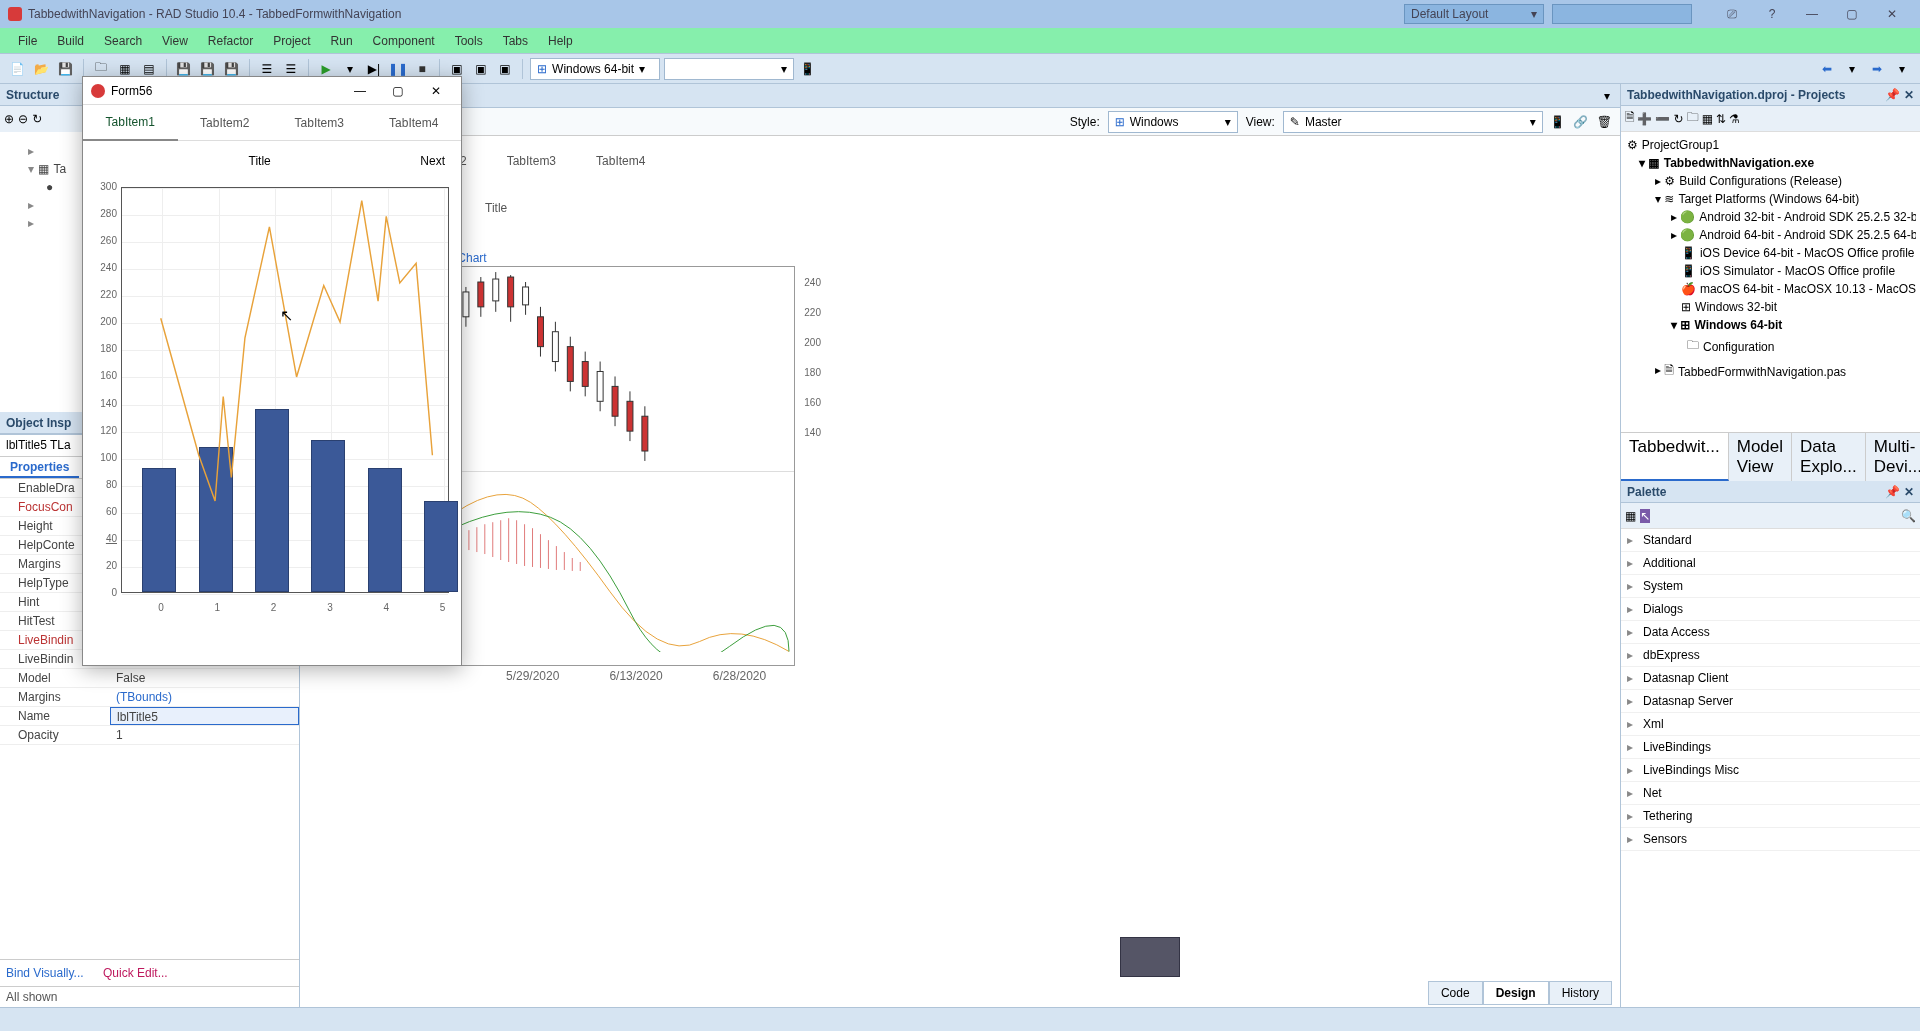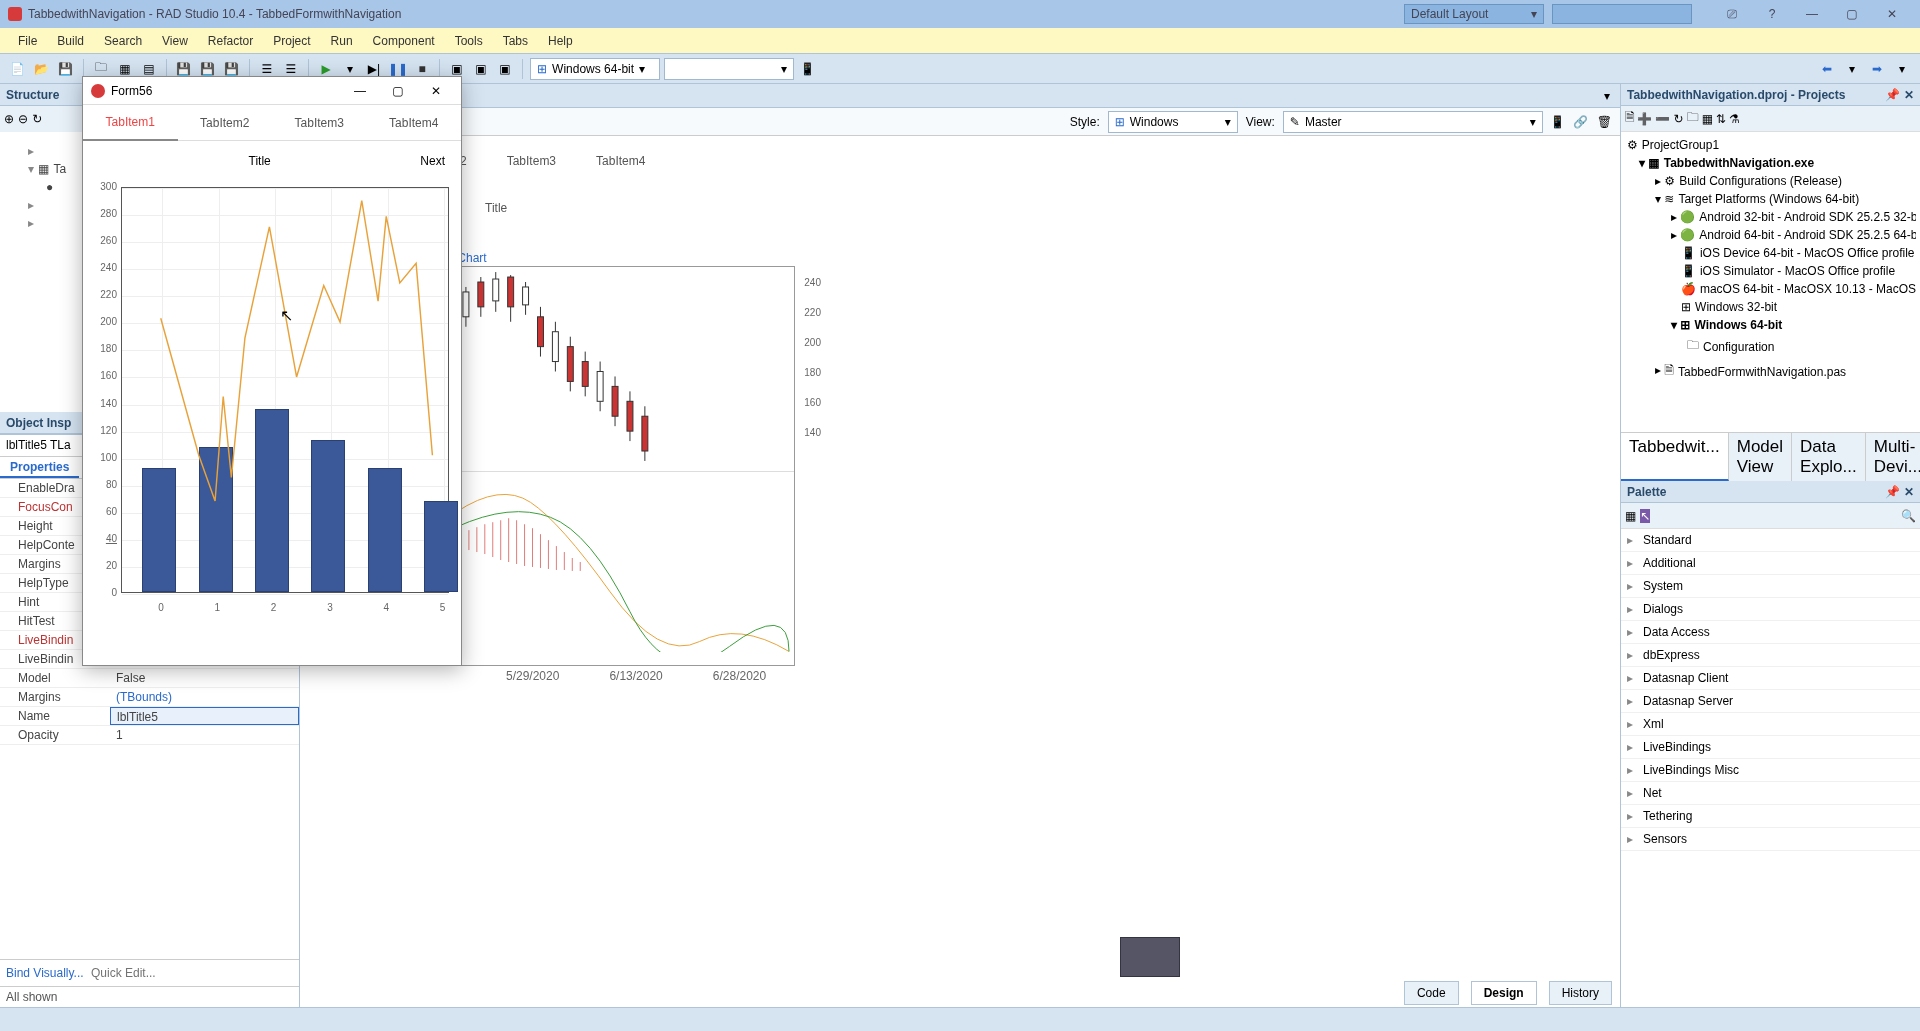--- a/index.html
+++ b/index.html
@@ -7,21 +7,21 @@
 
 
 .titlebar { height: 28px; background: #a8c6e8; display: flex; align-items: center; padding: 0 8px; color: #445; }
 .titlebar .app-icon { width: 14px; height: 14px; background: #d73a3a; border-radius: 3px; margin-right: 6px; }
 .titlebar .title-text { flex: 1; }
 .titlebar .layout-combo { width: 140px; height: 20px; background: #8bb5e0; border: 1px solid #6a95c0; display: flex; align-items: center; padding: 0 6px; justify-content: space-between; margin-right: 8px; }
 .titlebar .search-box { width: 140px; height: 20px; background: #8bb5e0; border: 1px solid #6a95c0; margin-right: 20px; }
 .titlebar .win-btn { width: 40px; height: 28px; display: flex; align-items: center; justify-content: center; color: #445; }
 
 
-.menubar { height: 26px; background: #fef9c3; display: flex; align-items: center; padding: 0 8px; border-bottom: 1px solid #b0c4d8; }
+.menubar { height: 26px; background: #86efac; display: flex; align-items: center; padding: 0 8px; border-bottom: 1px solid #b0c4d8; }
 .menubar .menu-item { padding: 4px 10px; color: #333; }
 
 
 .toolbar { height: 30px; background: #d6e4f2; display: flex; align-items: center; padding: 0 8px; gap: 4px; border-bottom: 1px solid #b0c4d8; }
 .toolbar .tb-icon { width: 20px; height: 20px; display: flex; align-items: center; justify-content: center; }
 .toolbar .tb-sep { width: 1px; height: 20px; background: #b0c4d8; margin: 0 3px; }
 .toolbar .platform-combo { height: 22px; background: #fff; border: 1px solid #a0b8d0; display: flex; align-items: center; padding: 0 6px; gap: 5px; }
 .toolbar .nav-arrow { width: 22px; height: 22px; display:flex; align-items:center; justify-content:center; }
 
 
@@ -63,21 +63,21 @@
 
 .design-surface { flex: 1; background: #fff; position: relative; overflow: hidden; }
 .bg-tabs { position: absolute; top: 18px; left: 160px; display: flex; gap: 40px; color: #555; }
 .bg-tchart { position: absolute; left: 150px; top: 115px; color: #2a6acc; }
 .bg-chart2 { position: absolute; left: 150px; top: 130px; width: 345px; height: 400px; border: 1px solid #999; background: #fff; }
 .bg-chart2 .axis-r { position: absolute; right: -27px; color: #666; font-size: 10px; }
 .bg-chart2 .candle-area { height: 205px; position: relative; border-bottom: 1px solid #ddd; }
 .bg-chart2 .lower-area { height: 180px; position: relative; }
 .bg-xdate { position: absolute; bottom: -18px; display: flex; gap: 50px; left: 55px; color: #666; font-size: 10px; }
 
-.footer-tabs { position: absolute; bottom: 2px; right: 8px; display: flex; gap: 12px; }
+.footer-tabs { position: absolute; bottom: 2px; right: 8px; display: flex; gap: 0; }
 .footer-tabs .ftab { padding: 4px 12px; background: #e8f0f8; border: 1px solid #b0c4d8; }
 .footer-tabs .ftab.active { background: #fff; font-weight: 600; }
 .minimap { position: absolute; bottom: 30px; left: 820px; width: 60px; height: 40px; background: #556; border: 1px solid #334; }
 
 
 .right-col { width: 300px; background: #e8f0f8; display: flex; flex-direction: column; border-left: 1px solid #b0c4d8; }
 .proj-body { flex: 0 0 300px; background: #fff; overflow: hidden; }
 .proj-toolbar { height: 26px; display: flex; align-items: center; gap: 3px; padding: 0 4px; border-bottom: 1px solid #ddd; }
 .proj-tree { padding: 4px; }
 .proj-tree .prow { padding: 2px 0; display: flex; align-items: center; gap: 4px; white-space: nowrap; overflow: hidden; }
@@ -92,21 +92,21 @@
 .palette-list .pcat::before { content: '▸'; position: absolute; left: 6px; color: #888; }
 
 
 .float-form { position: absolute; left: 82px; top: 76px; width: 380px; height: 590px; background: #fff; border: 1px solid #888; box-shadow: 0 4px 20px rgba(0,0,0,0.3); }
 .float-titlebar { height: 28px; background: #fff; border-bottom: 1px solid #ddd; display: flex; align-items: center; padding: 0 8px; }
 .float-titlebar .ficon { width: 14px; height: 14px; background: #d73a3a; border-radius: 50%; margin-right: 6px; }
 .float-titlebar .fclose { margin-left: 4px; width: 34px; text-align: center; }
 .float-titlebar .spacer { flex: 1; }
 .float-tabs { height: 36px; display: flex; }
 .float-tabs .ftab2 { flex: 1; display: flex; align-items: center; justify-content: center; border-bottom: 1px solid #ddd; color: #555; }
-.float-tabs .ftab2.active { border-bottom: 2px solid #888; color: #ef4444; }
+.float-tabs .ftab2.active { border-bottom: 2px solid #888; color: #14532d; }
 .float-nav { height: 40px; display: flex; align-items: center; padding: 0 16px; }
 .float-nav .ftitle { flex: 1; text-align: center; }
 .float-chart { flex: 1; position: relative; margin: 6px 8px 12px 8px; height: 430px; }
 .chart-plot { position: absolute; left: 30px; top: 0; right: 4px; bottom: 24px; border: 1px solid #555; background: #fff; }
 .chart-plot .hgrid { position: absolute; left: 0; right: 0; border-top: 1px solid #eee; }
 .chart-plot .vgrid { position: absolute; top: 0; bottom: 0; border-left: 1px solid #eee; }
 .chart-plot .bar { position: absolute; background: #3b5998; bottom: 0; border: 1px solid #2a4070; }
 .chart-plot svg.line { position: absolute; left:0; top:0; width:100%; height:100%; }
 .yaxis-lbl { position: absolute; left: 0; font-size: 10px; color: #666; text-align: right; width: 26px; }
 .xaxis-lbl { position: absolute; bottom: 4px; font-size: 10px; color: #666; }
@@ -282,21 +282,21 @@
             <div class="pname">Name</div>
             <div class="pval sel">lblTitle5</div>
           </div>
           <div class="oi-row">
             <div class="pname">Opacity</div>
             <div class="pval">1</div>
           </div>
         </div>
       <div class="oi-footer">
         <span>Bind Visually...</span>
-        <span style="margin-left:4px;color:#737373">Quick Edit...</span>
+        <span style="margin-left:16px;color:#be185d">Quick Edit...</span>
       </div>
       <div class="oi-status">All shown</div>
     </div>
   </div>
 
   <div class="center-col">
     <div class="doc-tabs">
       <div class="doc-tab">
         <span>rmwithNavigation</span>
         <span class="dot"></span>

